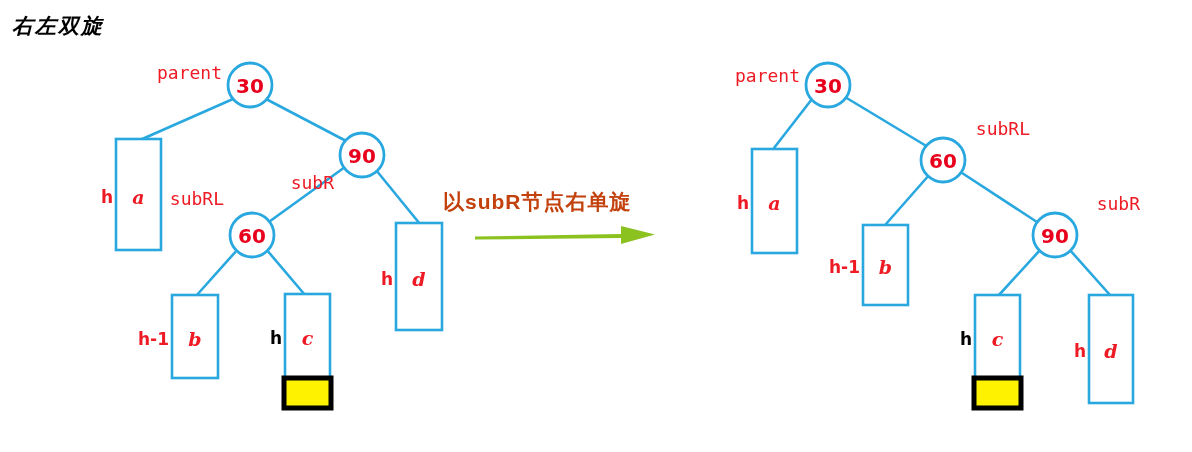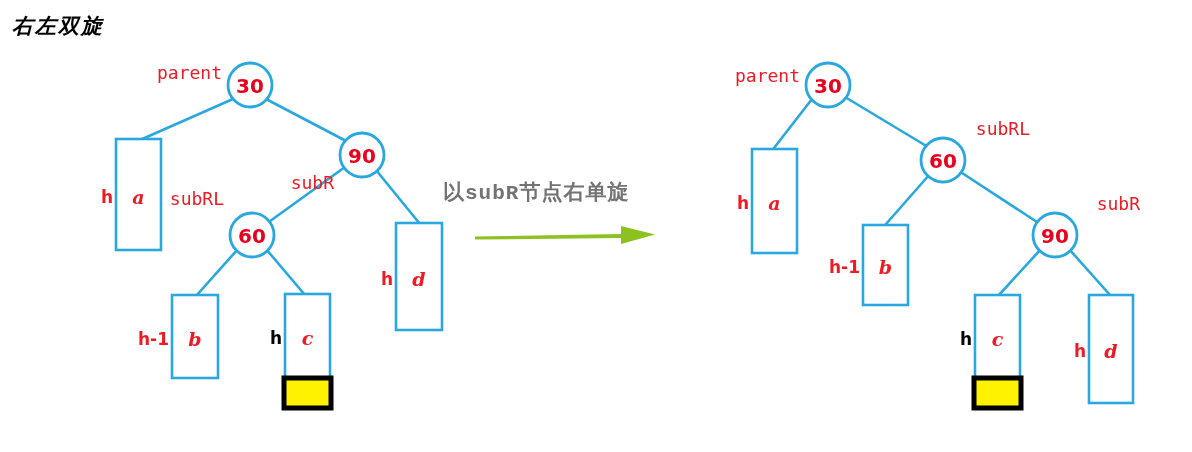--- a/index.html
+++ b/index.html
@@ -28,25 +28,25 @@
     font-weight: bold;
     font-style: italic;
     font-size: 21px;
     color: #000000;
     letter-spacing: 2px;
     white-space: nowrap;
   }
   .op-label {
     position: absolute;
     left: 443px;
-    top: 178px;
-    font-family: Liberation Mono, monospace;
+    top: 188px;
+    font-family: Liberation Sans, sans-serif;
     font-weight: bold;
     font-size: 21px;
-    color: #737373;
+    color: #c2410c;
     letter-spacing: 1px;
     white-space: nowrap;
   }
   .node-text {
     position: absolute;
     font-family: "DejaVu Sans", sans-serif;
     font-weight: bold;
     font-size: 20px;
     color: #E8001C;
     text-align: right;

